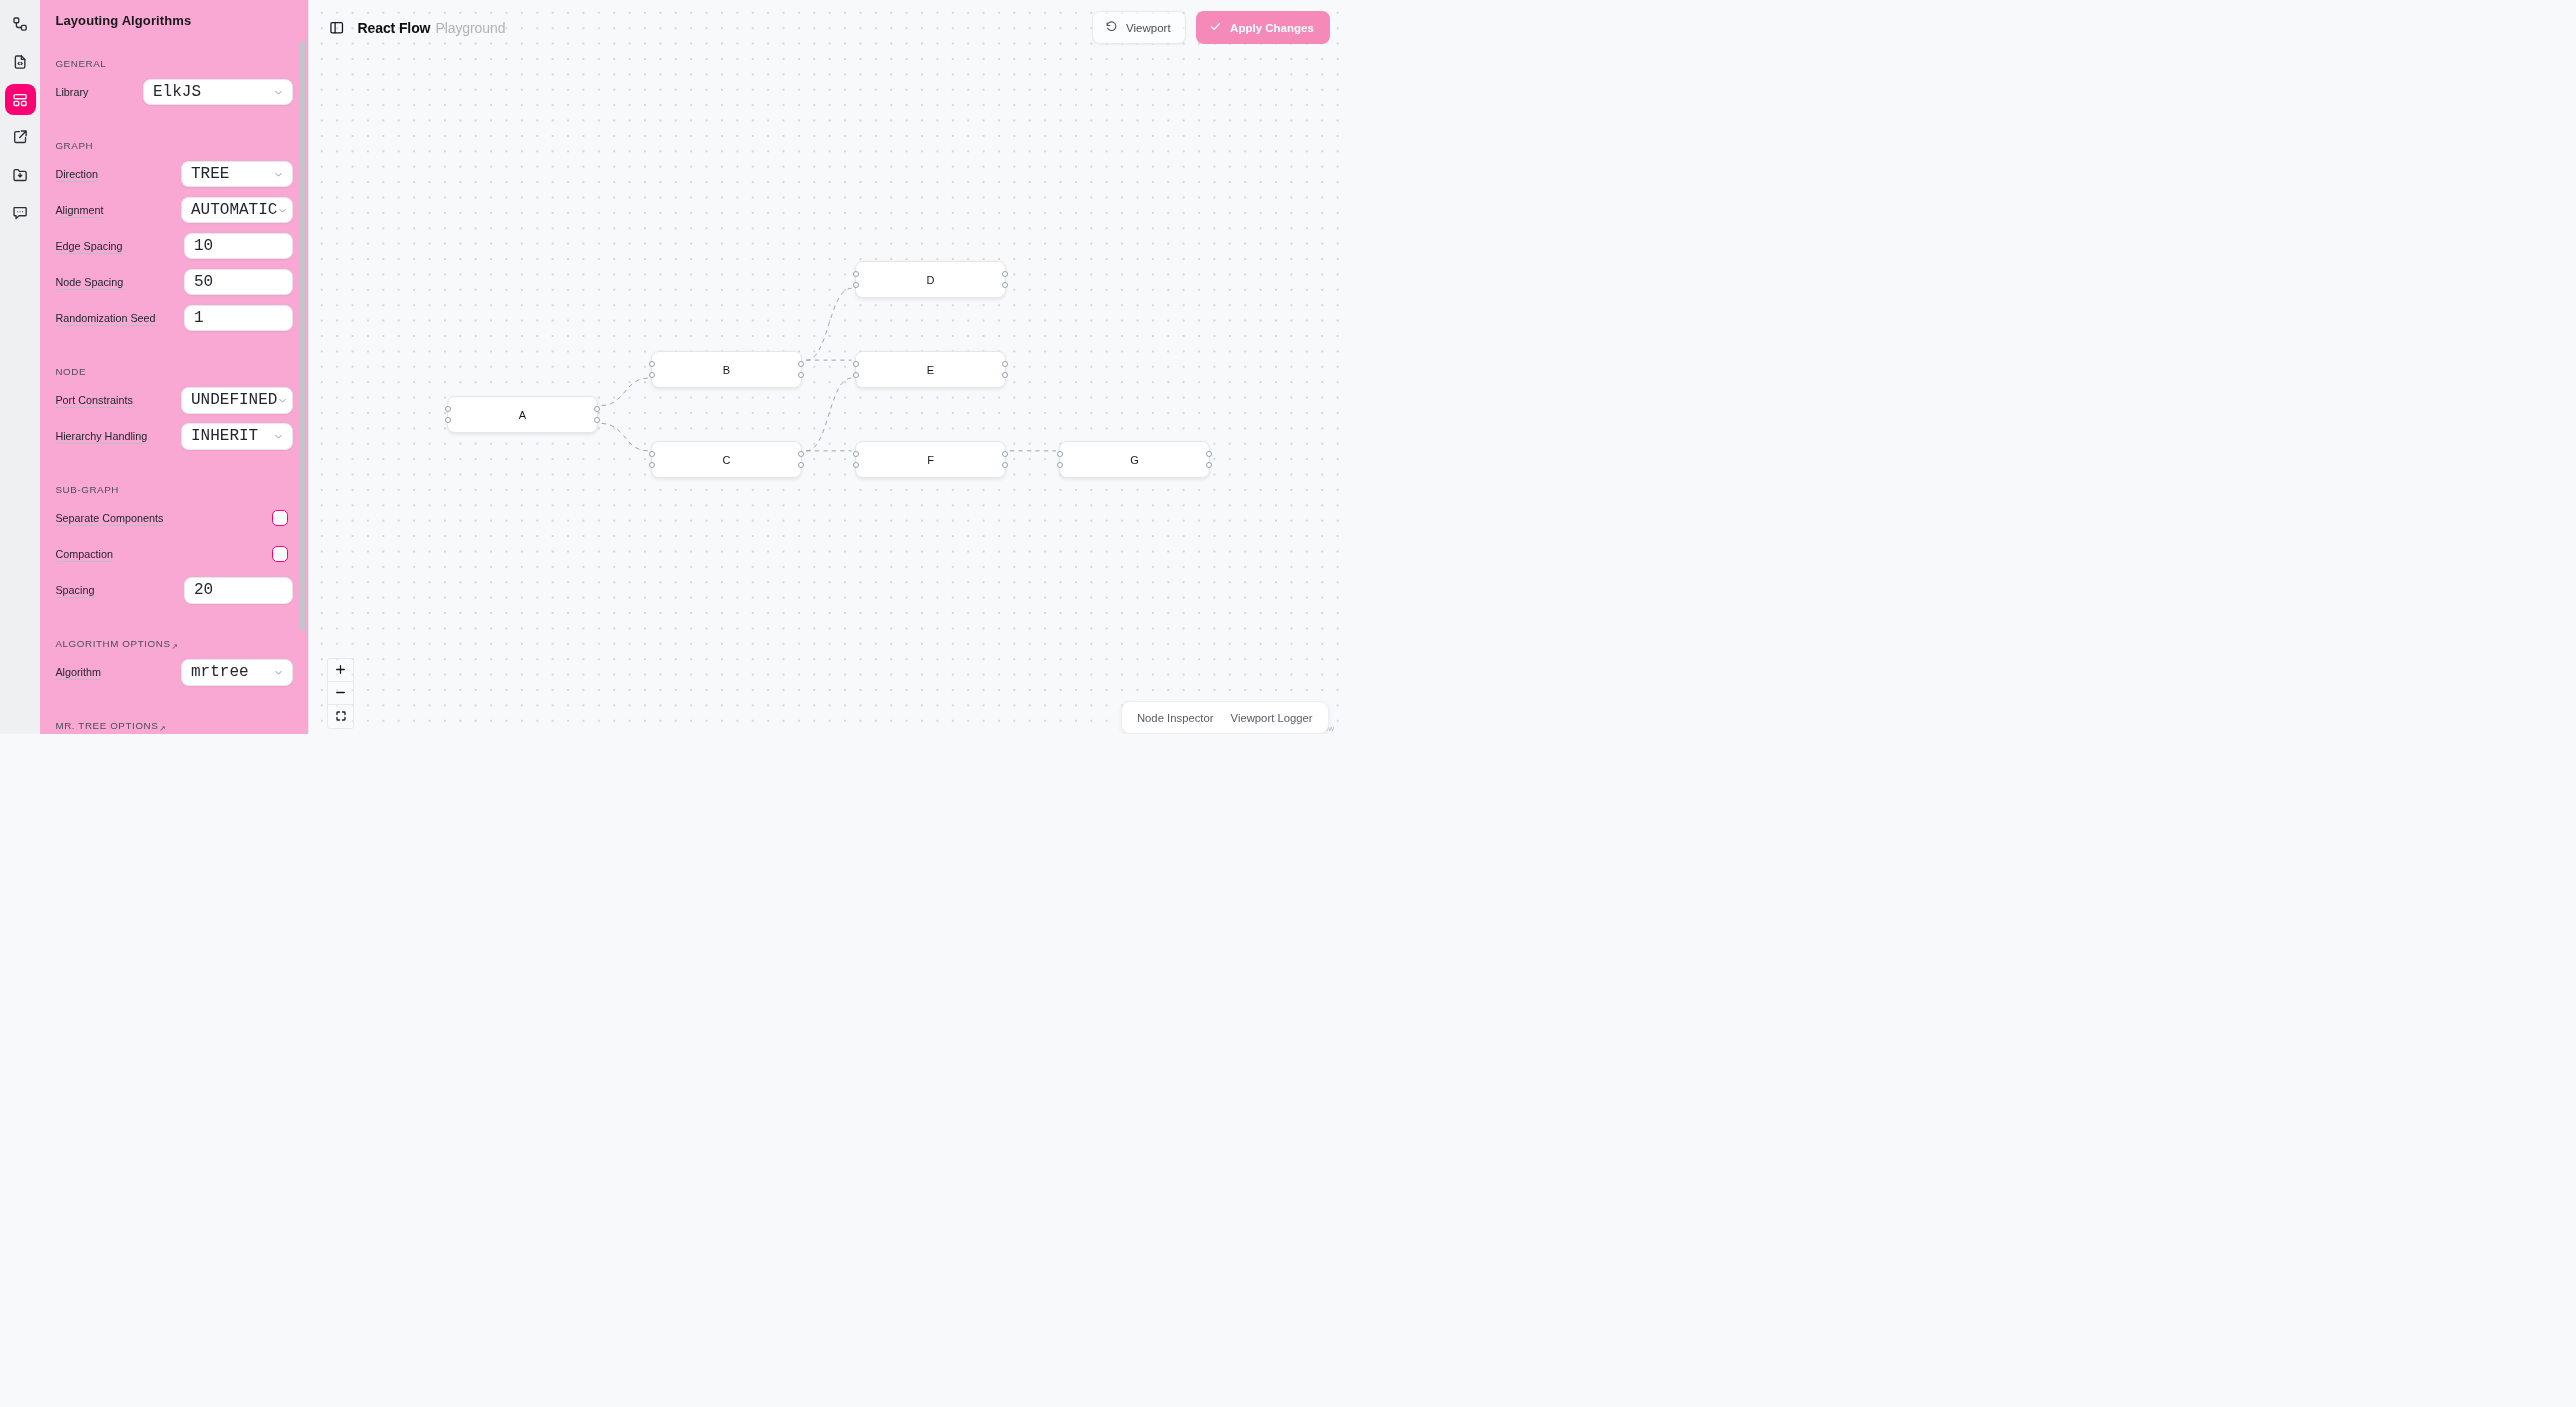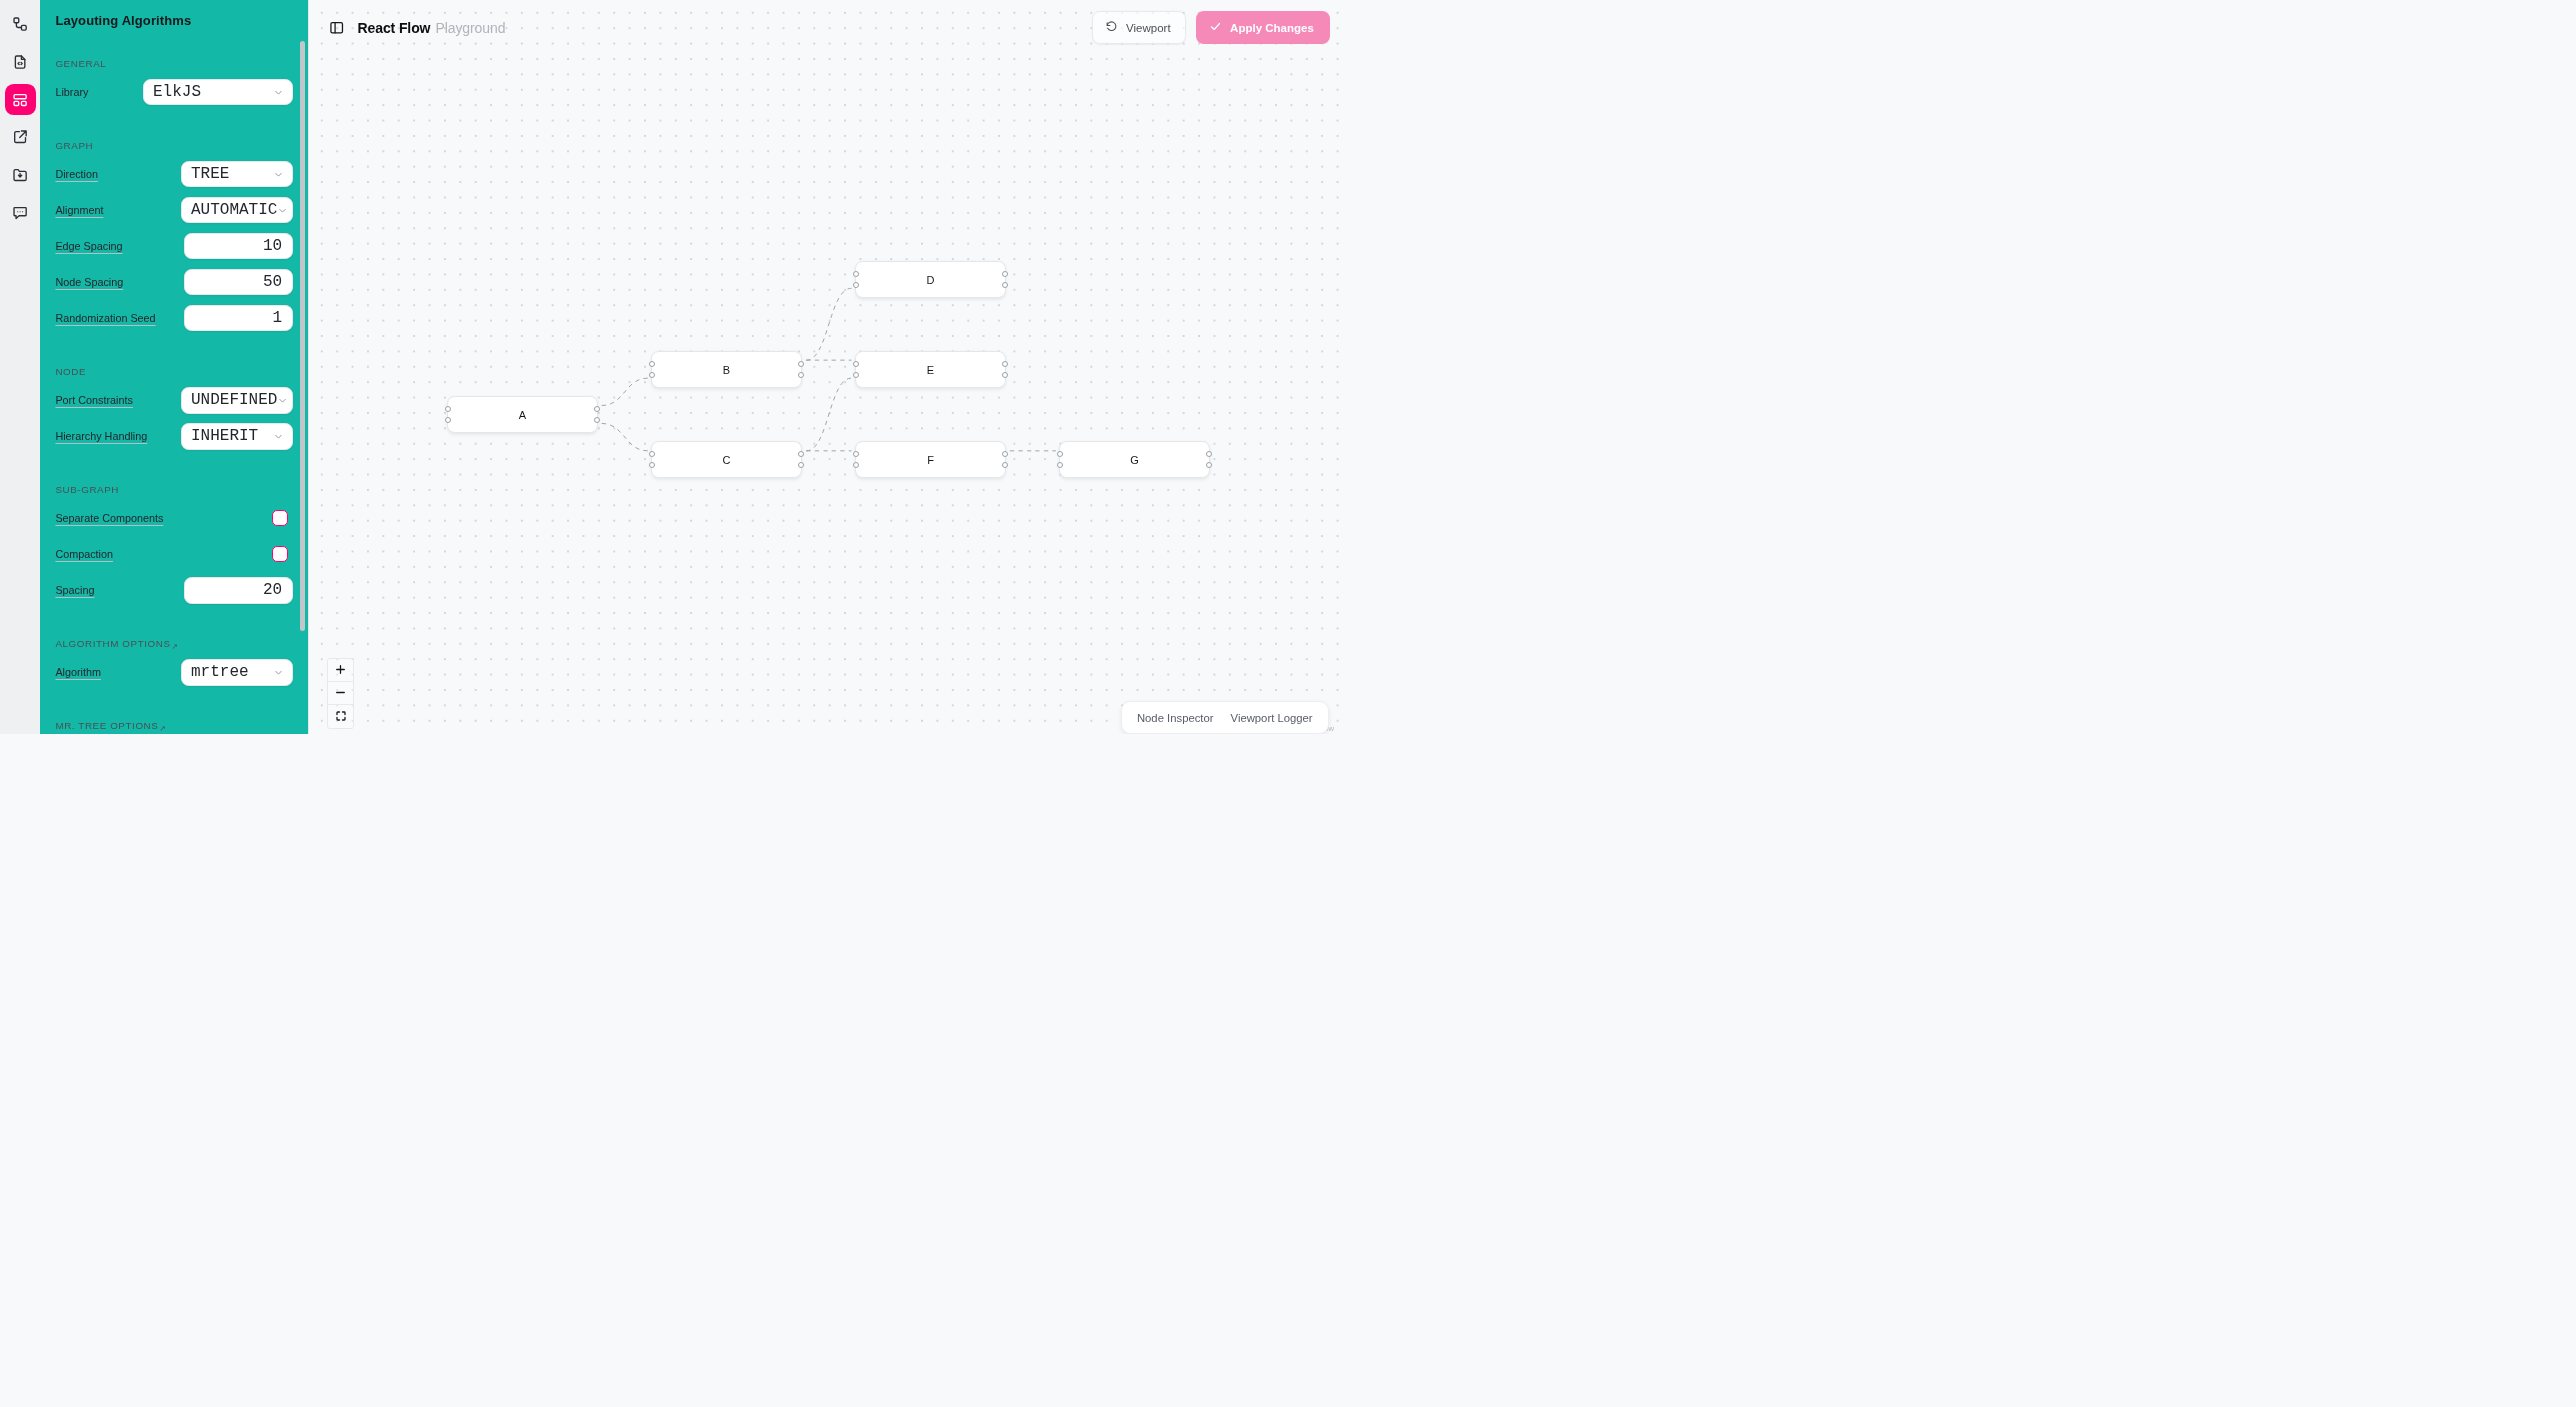--- a/index.html
+++ b/index.html
@@ -33,21 +33,21 @@
     color: #2b2f36;
   }
   .rail-btn.active { background: #ff0072; color: #fff; }
   .rail-btn svg { display:block; }
 
   
   #sidebar {
     width: 269px;
     flex: 0 0 269px;
     height: 734px;
-    background: #14b8a6;
+    background: #f9a8d4;
     border-right: 0.9px solid #e4e7ea;
     position: relative;
     overflow: hidden;
   }
   #sidebar-scroll {
     position: absolute;
     inset: 0;
     padding: 0 15.4px 0 15.4px;
     overflow: hidden;
   }
@@ -106,21 +106,20 @@
     width: 112px;
     padding: 0 7.7px 0 9.4px;
     justify-content: space-between;
     cursor: pointer;
   }
   .select.wide { width: 150px; }
   .select .chev { color: #8b9199; display: flex; }
   .numinput {
     width: 109px;
     padding: 0 9.4px;
-    justify-content: flex-end;
     cursor: text;
   }
 
   .checkbox {
     width: 16.2px; height: 16.2px;
     border: 1.5px solid #ff0072;
     border-radius: 5.1px;
     background: #fff;
     cursor: pointer;
     margin-right: 4.3px;

